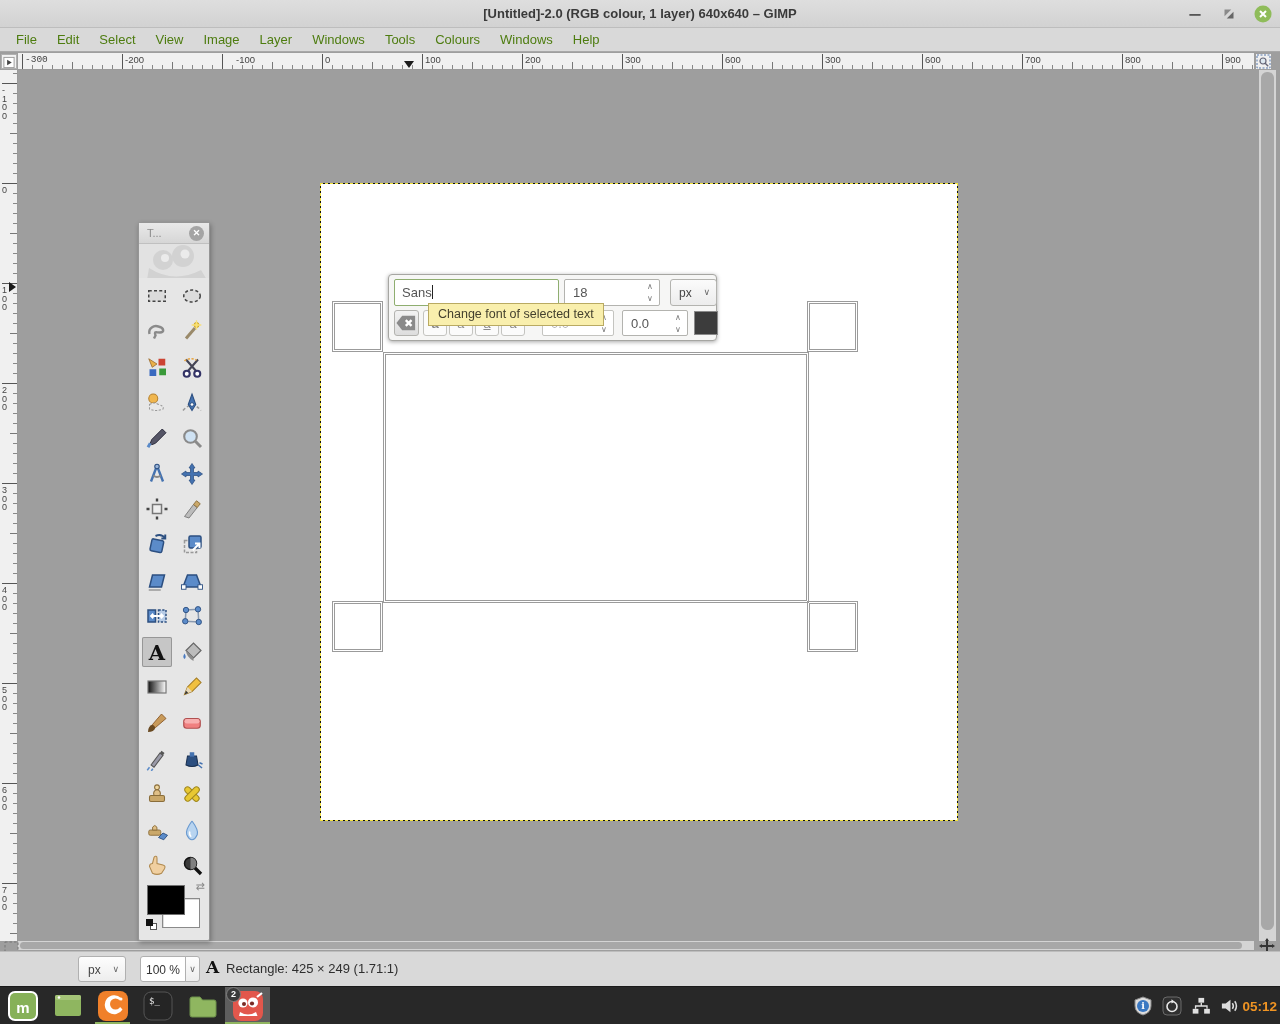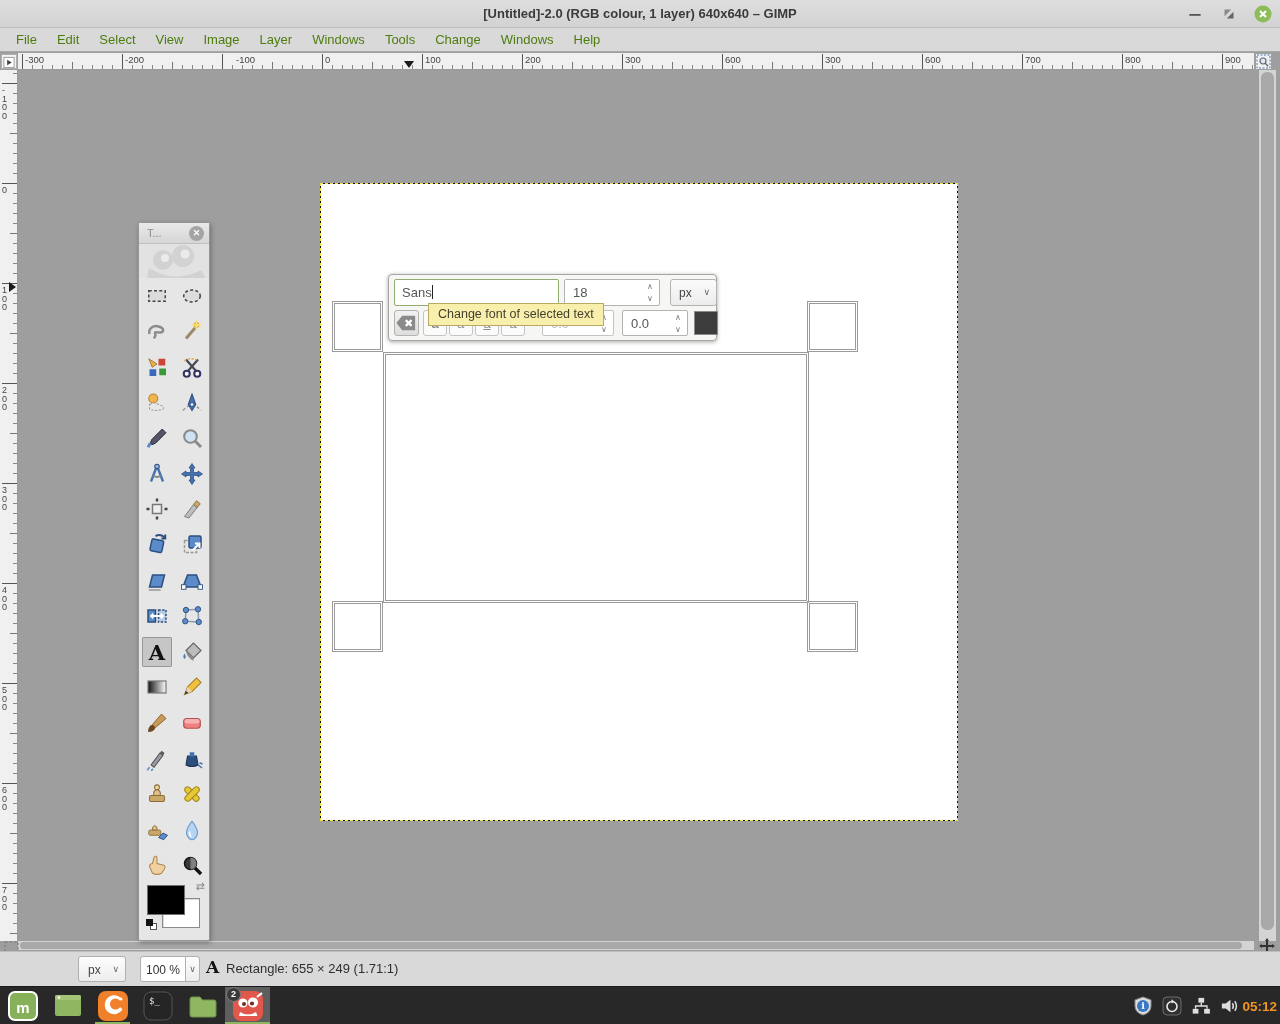--- a/index.html
+++ b/index.html
@@ -178,32 +178,32 @@
 
   <div class="menubar" id="menubar">
       <span class="menu-item">File</span>
       <span class="menu-item">Edit</span>
       <span class="menu-item">Select</span>
       <span class="menu-item">View</span>
       <span class="menu-item">Image</span>
       <span class="menu-item">Layer</span>
       <span class="menu-item">Windows</span>
       <span class="menu-item">Tools</span>
-      <span class="menu-item">Change</span>
+      <span class="menu-item">Colours</span>
       <span class="menu-item">Windows</span>
       <span class="menu-item">Help</span>
     </div>
 
   <div class="ruler-corner"><svg viewBox="0 0 14 14" width="100%" height="100%">
         <rect x="1.5" y="1.5" width="11" height="11" fill="#fff" stroke="#999"></rect>
         <path d="M5 4 l5 3 -5 3 z" fill="#444"></path>
       </svg></div>
   <div class="h-ruler" id="hruler">
       <div class="h-tick" style="left: 4px;"></div>
-      <span class="h-lab" style="left: 7px;">-300</span>
+      <span class="h-lab" style="left: 7px; font-family: Liberation Mono, monospace;">-300</span>
       <div class="h-tick" style="left: 104px;"></div>
       <span class="h-lab" style="left: 107px;">-200</span>
       <div class="h-tick" style="left: 204px;"></div>
       <span class="h-lab" style="left: 218px;">-100</span>
       <div class="h-tick" style="left: 304px;"></div>
       <span class="h-lab" style="left: 307px;">0</span>
       <div class="h-tick" style="left: 404px;"></div>
       <span class="h-lab" style="left: 407px;">100</span>
       <div class="h-tick" style="left: 504px;"></div>
       <span class="h-lab" style="left: 507px;">200</span>
@@ -568,21 +568,21 @@
       </svg></div>
 
   <div class="statusbar">
     <div class="unit-sel">
       <span>px</span>
       <span class="arr">∨</span>
     </div>
     <div class="zoom-field">100 %</div>
     <div class="zoom-arrow">∨</div>
     <div class="sb-tool-icon">A</div>
-    <div class="sb-msg">Rectangle: 655 × 249  (1.71:1)</div>
+    <div class="sb-msg">Rectangle: 425 × 249  (1.71:1)</div>
   </div>
 
   <div class="taskbar">
     <div class="tb-apps" id="apps">
         <div class="app-cell">
           <svg viewBox="0 0 32 32" width="100%" height="100%">
             <rect x="1" y="1" width="30" height="30" rx="7" fill="#fff"></rect>
             <rect x="3" y="3" width="26" height="26" rx="5" fill="#87b158"></rect>
             <text x="16" y="23" text-anchor="middle" font-size="15" font-weight="bold" fill="#fff" font-family="Liberation Sans, sans-serif">m</text>
           </svg>

